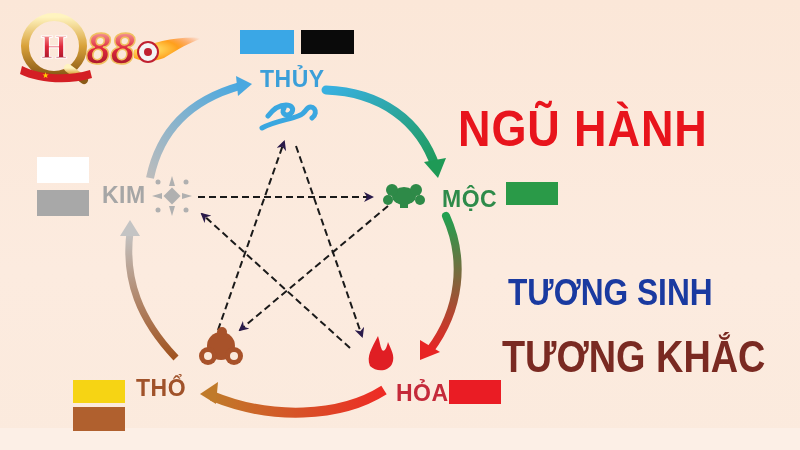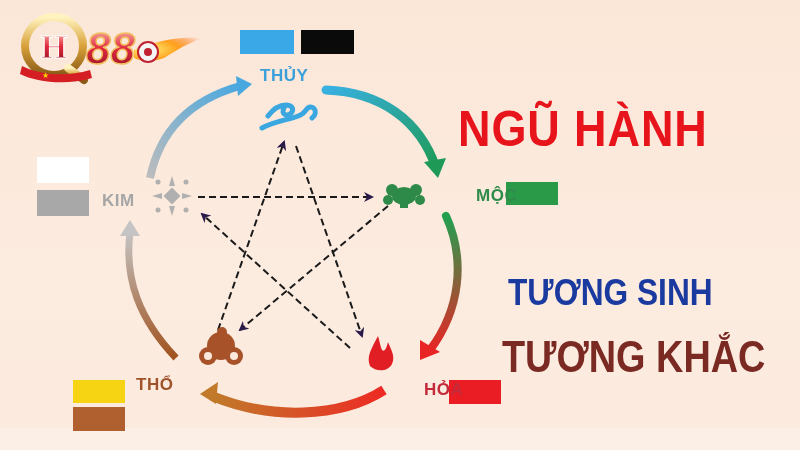--- a/index.html
+++ b/index.html
@@ -1,21 +1,21 @@
 <!DOCTYPE html>
 <html><head>
 <meta charset="utf-8">
 <style>
   html, body { margin:0; padding:0; }
   body { width:800px; height:450px; overflow:hidden; background:#fbe9dc; font-family:"Liberation Sans", sans-serif; position:relative; }
   .stage { position:absolute; left:0; top:0; width:800px; height:450px; background:linear-gradient(180deg,#fbe7d8 0%,#fcebdf 60%,#fbeadd 100%); }
   .bottom-band { position:absolute; left:0; top:428px; width:800px; height:22px; background:#fcefe6; }
   .logo { position:absolute; left:14px; top:6px; width:190px; height:80px; }
   .swatch { position:absolute; }
-  .el-label { position:absolute; font-weight:bold; font-size:17px; letter-spacing:0.5px;text-align:center; }
+  .el-label { position:absolute; font-weight:bold; font-size:23px; letter-spacing:0.5px;text-align:center; }
   .title { position:absolute; font-weight:bold; white-space:nowrap; transform-origin:left top; }
   svg.diagram { position:absolute; left:0; top:0; }
 </style>
 </head>
 <body>
 
 <div class="stage">
   <div class="bottom-band"></div>
 
   <svg class="logo" viewBox="0 0 190 80">
@@ -147,21 +147,21 @@
   <div class="swatch" style="left:37px;top:190px;width:52px;height:26px;background:#a8a8a8;"></div>
 
   <div class="swatch" style="left:506px;top:182px;width:52px;height:23px;background:#2a9a48;"></div>
 
   <div class="swatch" style="left:73px;top:380px;width:52px;height:23px;background:#f6d414;"></div>
   <div class="swatch" style="left:73px;top:407px;width:52px;height:24px;background:#b0602e;"></div>
 
   <div class="swatch" style="left:449px;top:380px;width:52px;height:24px;background:#ea1c24;"></div>
 
   <div class="el-label" style="left:260px;top:66px;color:#3b9fd9;">THỦY</div>
-  <div class="el-label" style="left:442px;top:186px;color:#2e8b4a;margin-left:34px;">MỘC</div>
-  <div class="el-label" style="left:396px;top:380px;color:#c42a3a;margin-left:28px;">HỎA</div>
+  <div class="el-label" style="left:442px;top:186px;color:#2e8b4a;">MỘC</div>
+  <div class="el-label" style="left:396px;top:380px;color:#c42a3a;">HỎA</div>
   <div class="el-label" style="left:136px;top:375px;color:#a0522a;">THỔ</div>
-  <div class="el-label" style="left:102px;top:191px;color:#a6a6a6;">KIM</div>
+  <div class="el-label" style="left:102px;top:182px;color:#a6a6a6;">KIM</div>
 
   <div class="title" style="left:458px;top:100px;font-size:50px;color:#e8141c;transform:scaleX(0.9);letter-spacing:1px;">NGŨ HÀNH</div>
   <div class="title" style="left:508px;top:272px;font-size:36px;color:#1a3aa0;transform:scaleX(0.88);">TƯƠNG SINH</div>
   <div class="title" style="left:502px;top:332px;font-size:44px;color:#7a2a22;transform:scaleX(0.86);">TƯƠNG KHẮC</div>
 </div>
 
 </body></html>

